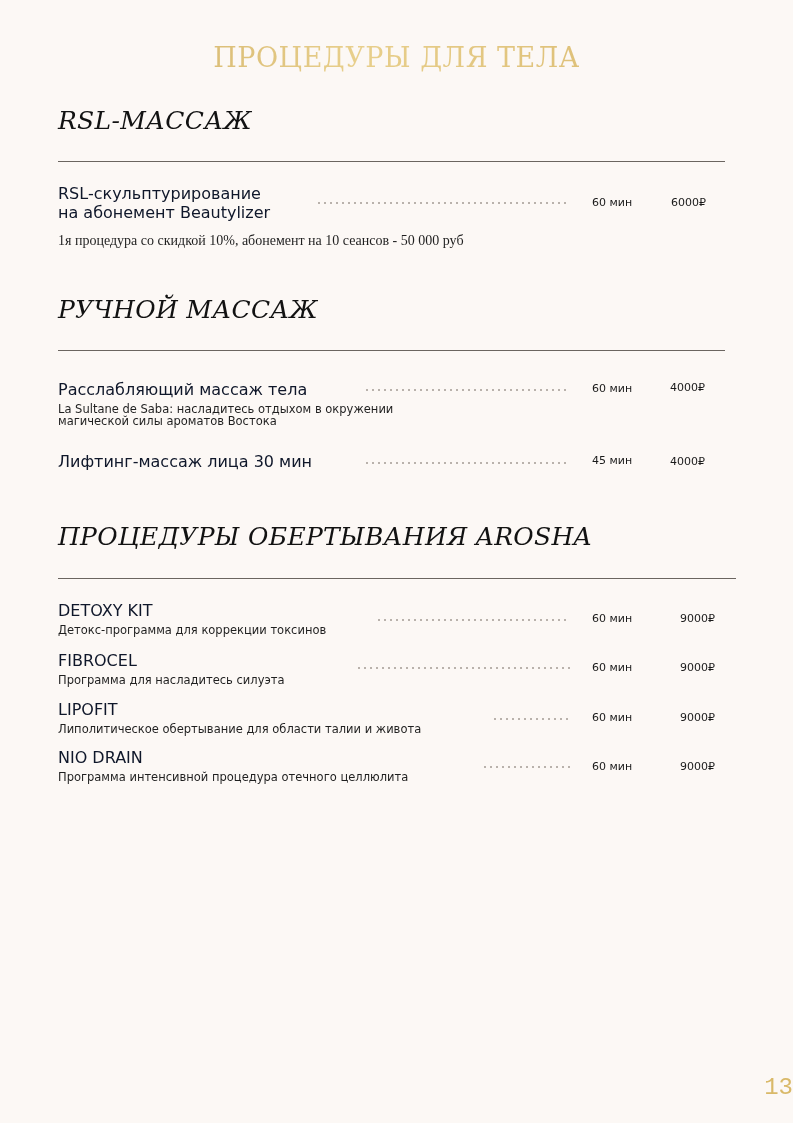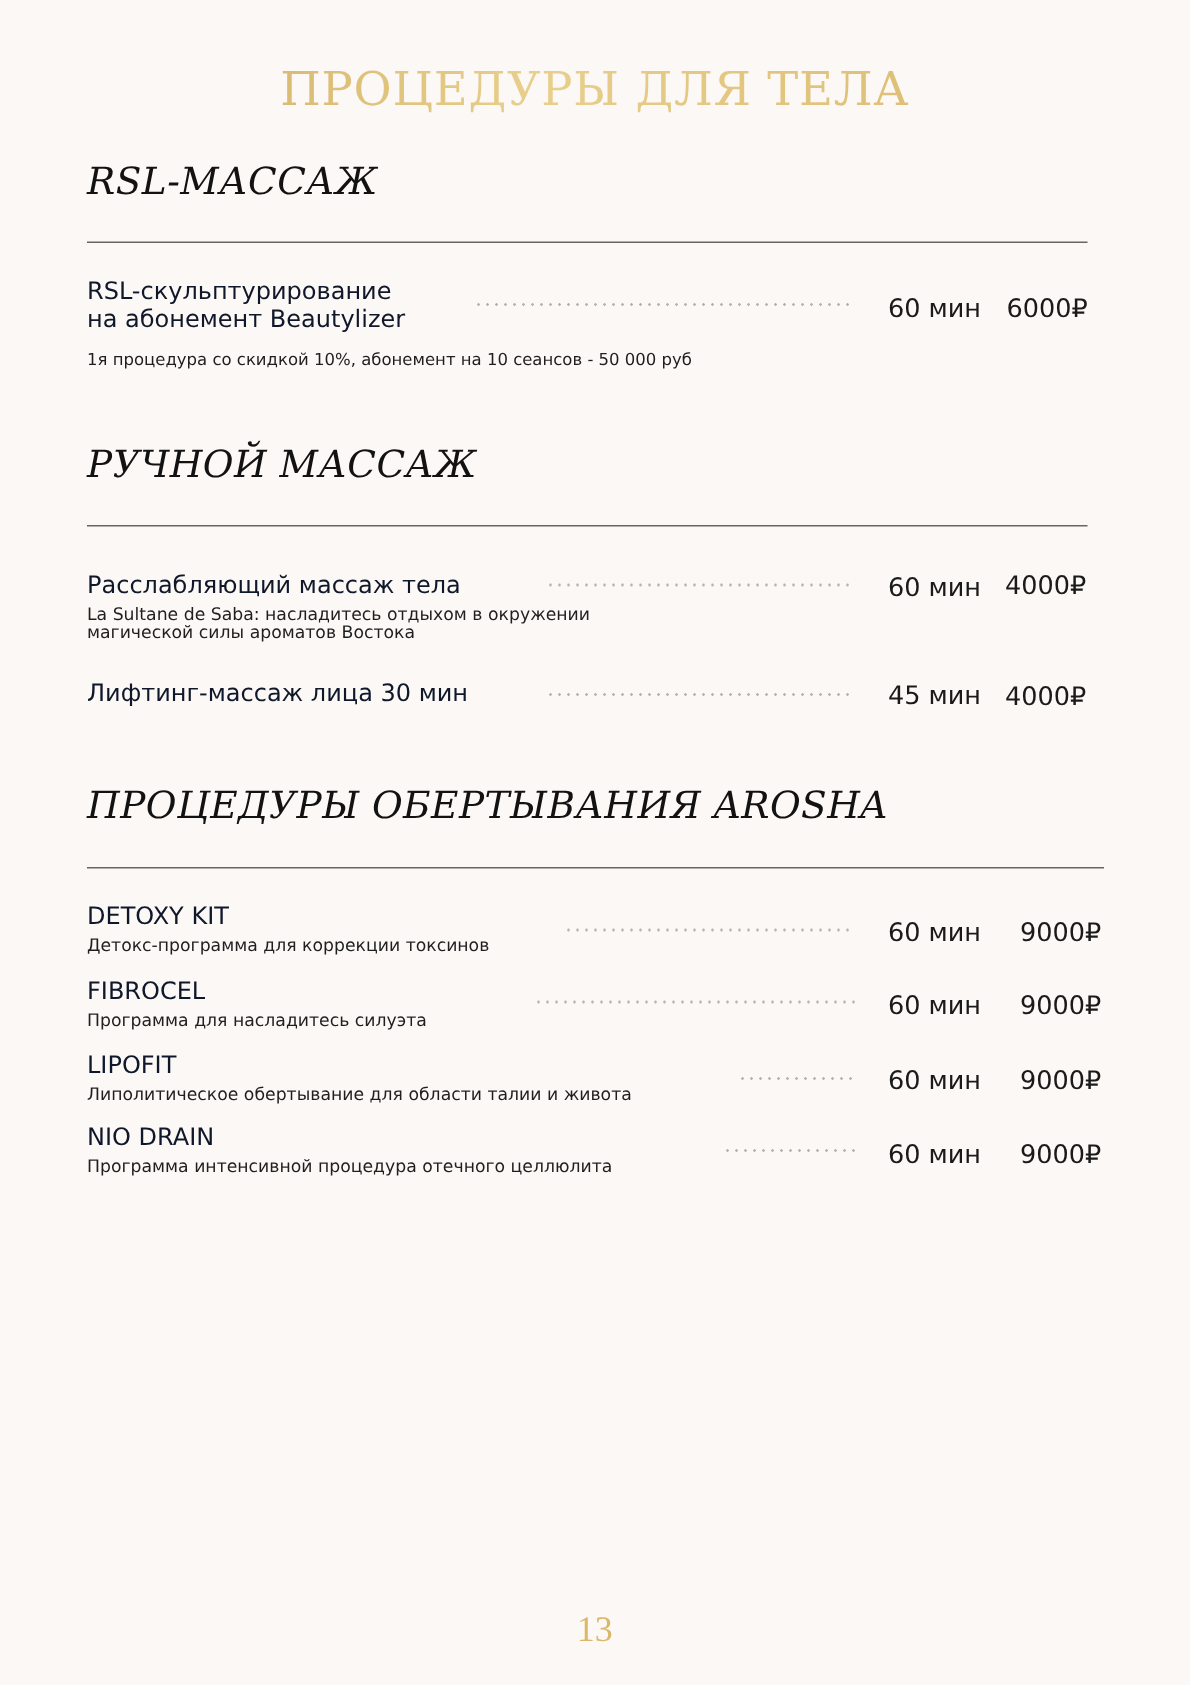--- a/index.html
+++ b/index.html
@@ -8,21 +8,21 @@
       background: #fcf8f5;
       position: relative;
       overflow: hidden;
       color: #1c1c1c;
       font-family: "DejaVu Sans", sans-serif;
     }
     .page-title {
       position: absolute; top: 42px; left: 0; width: 793px;
       text-align: center;
       font-family: "DejaVu Serif", serif;
-      font-size: 31px;
+      font-size: 27px;
       letter-spacing: 0.5px;
       color: #dcbb6d;
       background: linear-gradient(90deg, #c9a65a 0%, #e8cf8c 45%, #d6b468 100%);
       -webkit-background-clip: text;
       background-clip: text;
       -webkit-text-fill-color: transparent;
     }
     .section-title {
       position: absolute; left: 58px;
       font-family: "DejaVu Serif", serif;
@@ -48,30 +48,30 @@
       color: #1f1f1f; white-space: nowrap;
     }
     .dots {
       position: absolute; height: 2px;
       background-image: radial-gradient(circle, #b9b2ac 0.8px, transparent 1px);
       background-size: 6px 2px;
       background-repeat: repeat-x;
     }
     .dur, .price {
       position: absolute;
-      font-size: 17px; color: #1a1a1a; white-space: nowrap;
+      font-size: 11px; color: #1a1a1a; white-space: nowrap;
     }
     .note {
       position: absolute; left: 58px;
-      font-size: 11px; color: #1f1f1f; white-space: nowrap;
+      font-size: 14px; color: #1f1f1f; white-space: nowrap; font-family: Liberation Serif, serif;
     }
     .page-number {
       position: absolute; top: 1074px; left: 0; width: 793px;
-      text-align: center;
-      font-family: Liberation Serif, serif;
+      text-align: right;
+      font-family: Liberation Mono, monospace;
       font-size: 24px;
       color: #d9b969;
     }
   </style>
 </head>
 <body>
 
 <div class="page-title">ПРОЦЕДУРЫ ДЛЯ ТЕЛА</div>
 
 <div class="section-title" style="top:106px">RSL-МАССАЖ</div>

